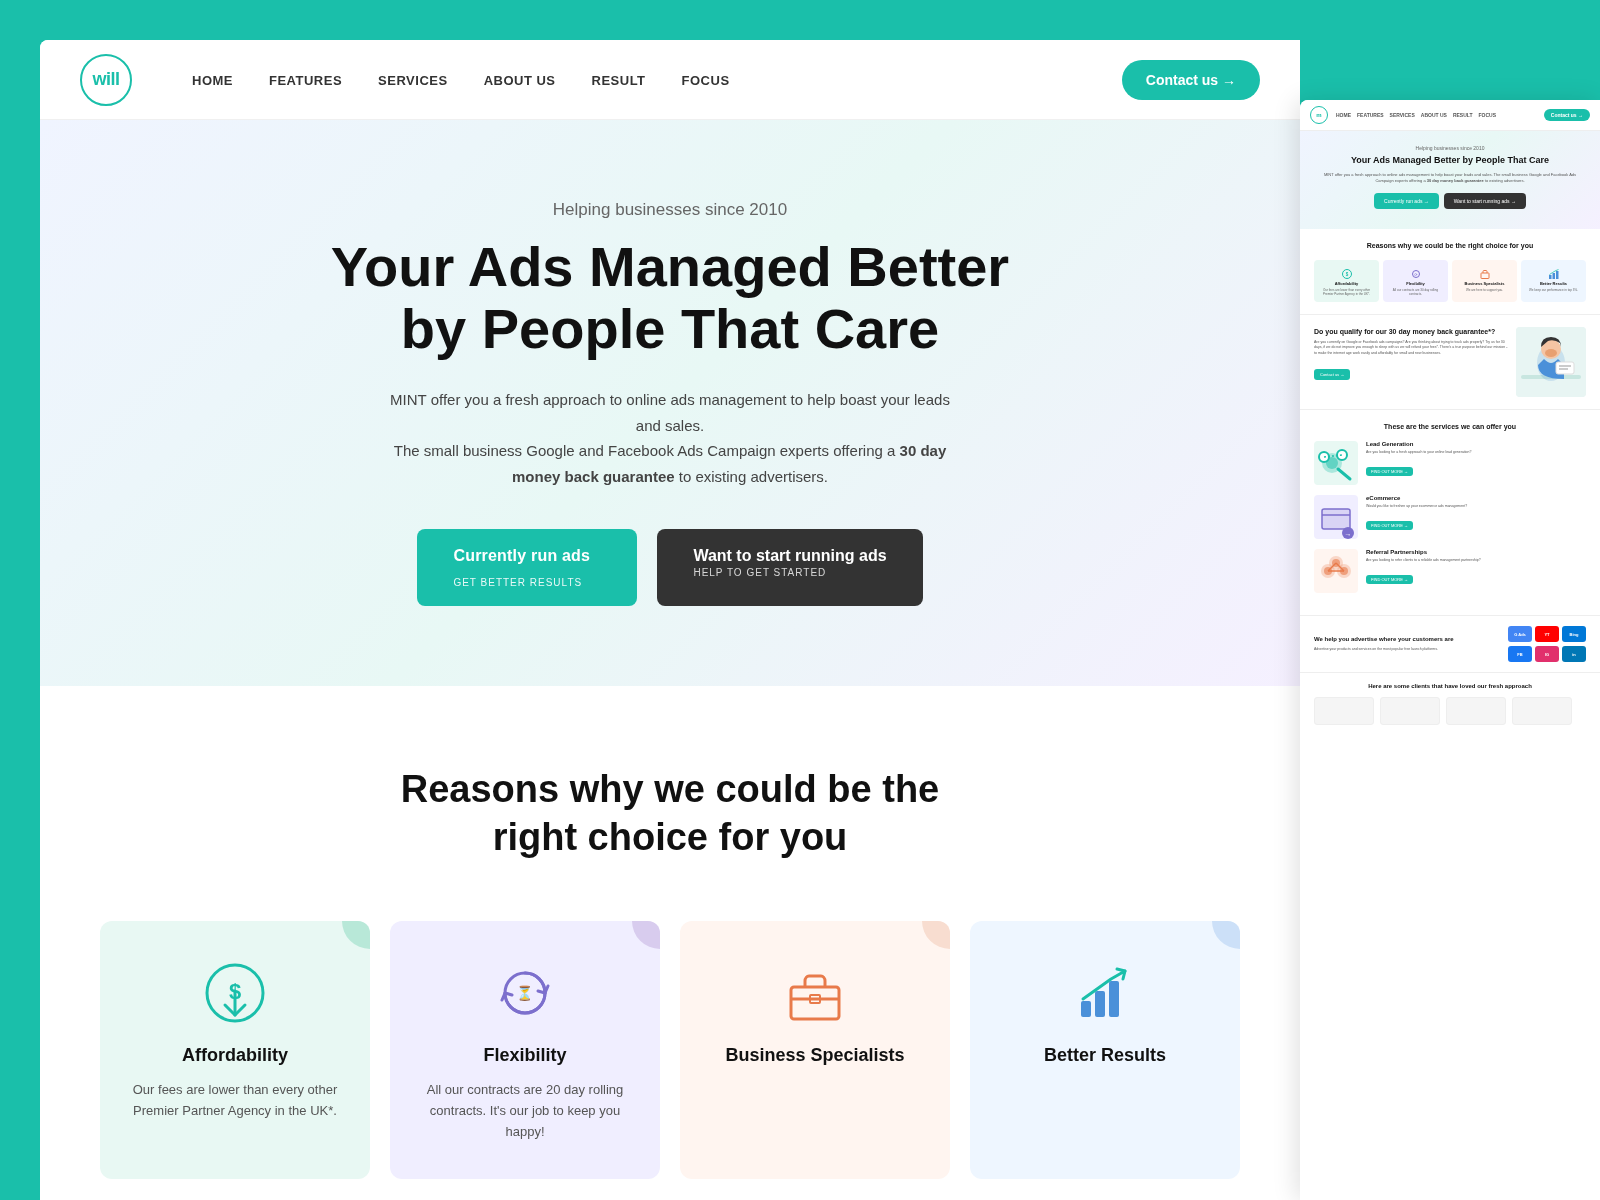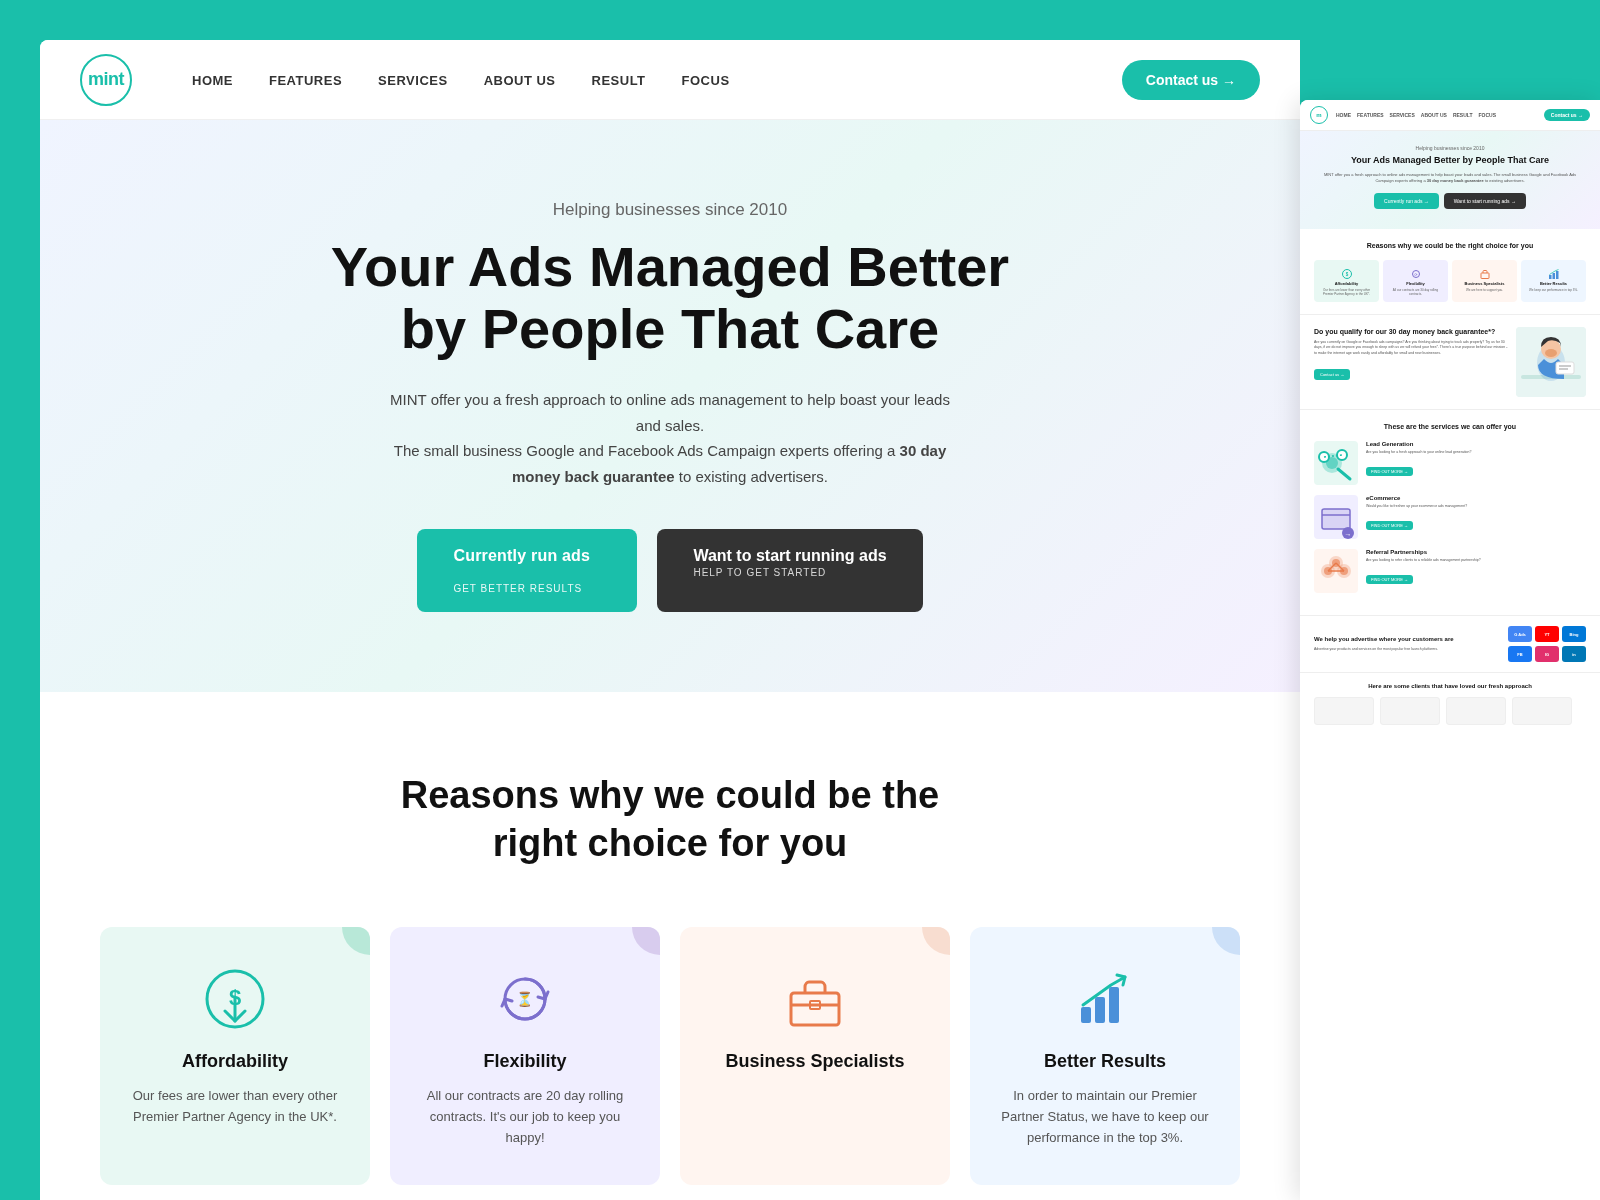--- a/index.html
+++ b/index.html
@@ -106,21 +106,21 @@
     .btn-primary {
       background: #1abfaa;
       color: #fff;
       border: none;
       padding: 18px 36px;
       border-radius: 8px;
       cursor: pointer;
       display: flex;
       flex-direction: column;
       align-items: flex-start;
-      gap: 18px;
+      gap: 12px;
       min-width: 220px;
     }
     .btn-primary .btn-main-text {
       font-size: 16px;
       font-weight: 700;
       letter-spacing: 0.2px;
     }
     .btn-primary .btn-sub-text {
       font-size: 10px;
       font-weight: 500;
@@ -517,21 +517,21 @@
 </head>
 <body>
 
 <div class="page-wrapper">
 
   <div class="site-content">
 
     <nav class="navbar">
       <div class="logo-wrap">
         <div class="logo-circle">
-          <span>mint</span>
+          <span>will</span>
         </div>
       </div>
       <ul class="nav-links">
         <li><a href="#">HOME</a></li>
         <li><a href="#">FEATURES</a></li>
         <li><a href="#">SERVICES</a></li>
         <li><a href="#">ABOUT US</a></li>
         <li><a href="#">RESULT</a></li>
         <li><a href="#">FOCUS</a></li>
       </ul>
@@ -609,21 +609,20 @@
           <div class="card-icon">
             <svg viewBox="0 0 64 64" fill="none" xmlns="http://www.w3.org/2000/svg">
               <rect x="8" y="40" width="10" height="16" rx="2" fill="#4a90d9"></rect>
               <rect x="22" y="30" width="10" height="26" rx="2" fill="#4a90d9"></rect>
               <rect x="36" y="20" width="10" height="36" rx="2" fill="#4a90d9"></rect>
               <polyline points="10,38 24,28 38,18 52,10" stroke="#1abfaa" stroke-width="3" stroke-linecap="round" stroke-linejoin="round" fill="none"></polyline>
               <polyline points="44,8 52,10 50,18" stroke="#1abfaa" stroke-width="3" stroke-linecap="round" stroke-linejoin="round" fill="none"></polyline>
             </svg>
           </div>
           <h3 class="card-title">Better Results</h3>
-          <p class="card-desc">In order to maintain our Premier Partner Status, we have to keep our performance in the top 3%.</p>
         </div>
 
       </div>
     </section>
 
   </div>
 
   <div class="preview-panel">
 
     <div class="preview-navbar">

